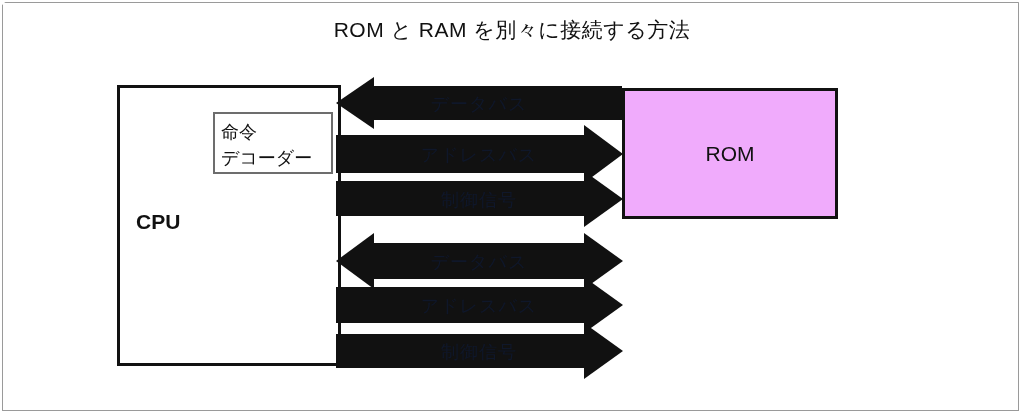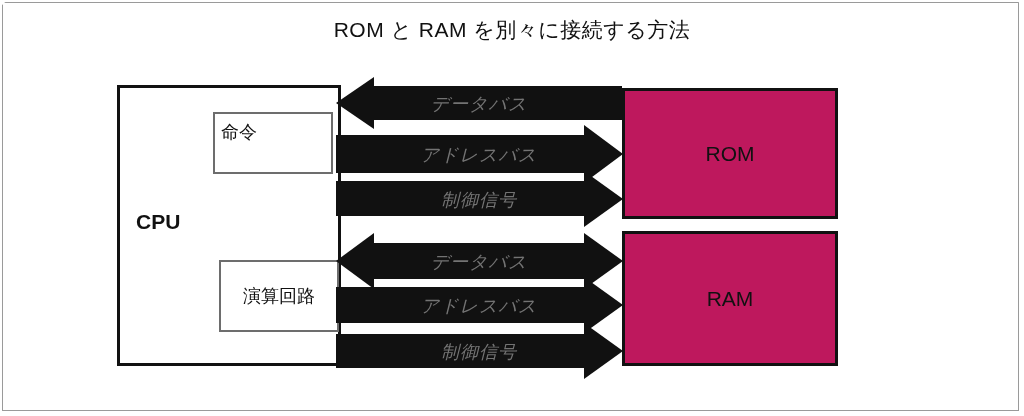--- a/index.html
+++ b/index.html
@@ -83,21 +83,21 @@
     display: flex;
     align-items: center;
     justify-content: center;
   }
   
   .mem-box {
     position: absolute;
     left: 622px;
     width: 216px;
     border: 3px solid #111111;
-    background: #be185d;
+    background: #f0abfc;
     box-sizing: border-box;
     display: flex;
     align-items: center;
     justify-content: center;
     font-size: 21px;
     color: #111111;
   }
   .rom-box { top: 88px; height: 131px; }
   .ram-box { top: 231px; height: 135px; }
 
@@ -106,24 +106,23 @@
     position: absolute;
     color: #ffffff;
     font-size: 18px;
   }
   .bus .bus-label {
     position: absolute;
     left: 0;
     width: 100%;
     text-align: center;
     z-index: 3;
-    color: #737373;
+    color: #0f172a;
     letter-spacing: 1px;
     pointer-events: none;
-    font-style: italic;
   }
   .bus .shaft {
     position: absolute;
     background: #111111;
     z-index: 1;
   }
   .bus .head-right,
   .bus .head-left {
     position: absolute;
     width: 0;
@@ -138,31 +137,26 @@
 
   <div class="outer-frame"></div>
 
   <div class="diagram-title">ROM と RAM を別々に接続する方法</div>
 
   <div class="cpu-box"></div>
   <div class="cpu-label">CPU</div>
 
   <div class="sub-box decoder-box">
     <div>命令</div>
+    <div>デコーダー</div>
   </div>
 
-  <div class="sub-box alu-box">
-    <div>演算回路</div>
-  </div>
 
   <div class="mem-box rom-box">
     <span>ROM</span>
-  </div>
-  <div class="mem-box ram-box">
-    <span>RAM</span>
   </div>
 
   <div class="bus" style="left:336px; top:86px; width:286px; height:52px;">
     <div class="shaft" style="left:36px; top:0px; width:250px; height:34px;"></div>
     <div class="head-left" style="left:0px; top:-9px; border-top:26px solid transparent; border-bottom:26px solid transparent; border-right:38px solid #111111;"></div>
     <div class="bus-label" style="top:6px;">データバス</div>
   </div>
 
   <div class="bus" style="left:336px; top:135px; width:286px; height:52px;">
     <div class="shaft" style="left:0px; top:0px; width:250px; height:38px;"></div>

